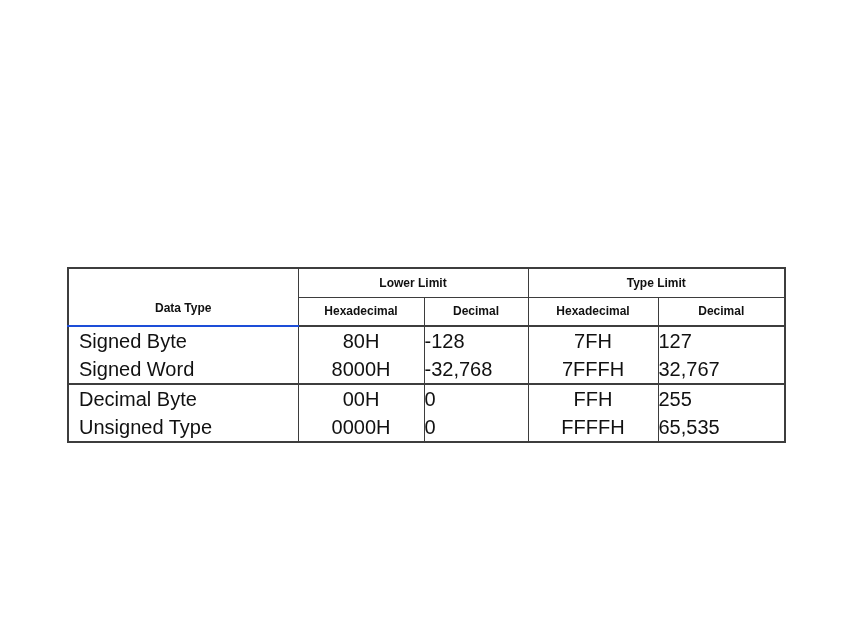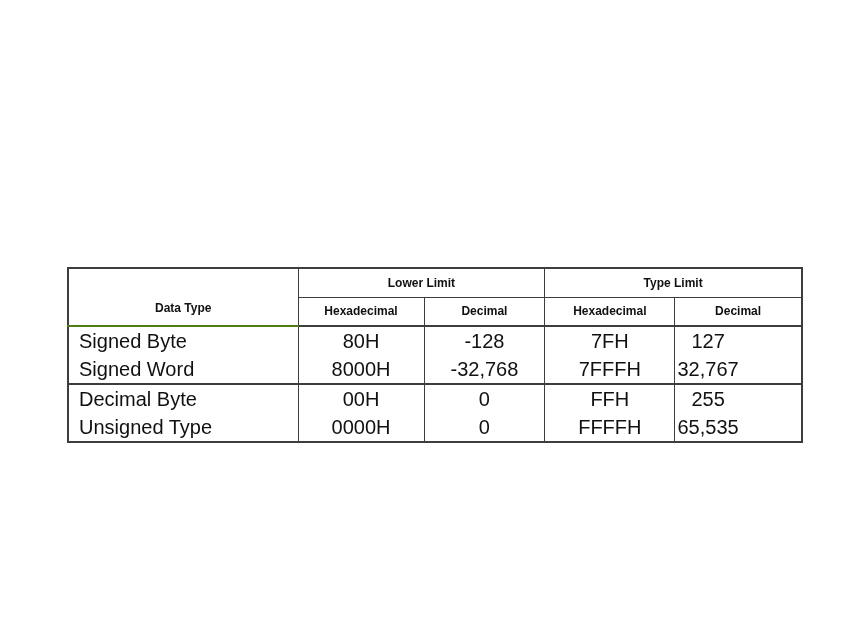--- a/index.html
+++ b/index.html
@@ -46,21 +46,21 @@
     font-size: 12px;
     text-align: center;
     vertical-align: middle;
   }
   th.hdr-group {
     border-bottom: 1px solid #3d3d3d;
   }
   th.hdr-datatype {
     vertical-align: top;
     padding-top: 22px;
-    border-bottom: 2px solid #4d7c0f;
+    border-bottom: 2px solid #1d4ed8;
   }
   tr.subhead th {
     border-bottom: 2px solid #3d3d3d;
   }
 
   
   .limits-table tbody td {
     font-size: 20px;
     font-weight: normal;
     vertical-align: middle;
@@ -72,26 +72,25 @@
   }
   td.cell-type {
     text-align: left;
     padding-left: 10px;
   }
   td.cell-hex {
     text-align: center;
     margin-top: 13px;
   }
   td.cell-dec-lower {
-    text-align: center;
+    text-align: left;
     padding-right: 26px;
-    padding-left: 26px;
   }
   td.cell-dec-upper {
-    text-align: center;
+    text-align: left;
     padding-right: 60px;
     margin-left: 44px;
   }
 </style>
 </head>
 <body>
 
 <table class="limits-table">
   <colgroup>
     <col class="c-type">

